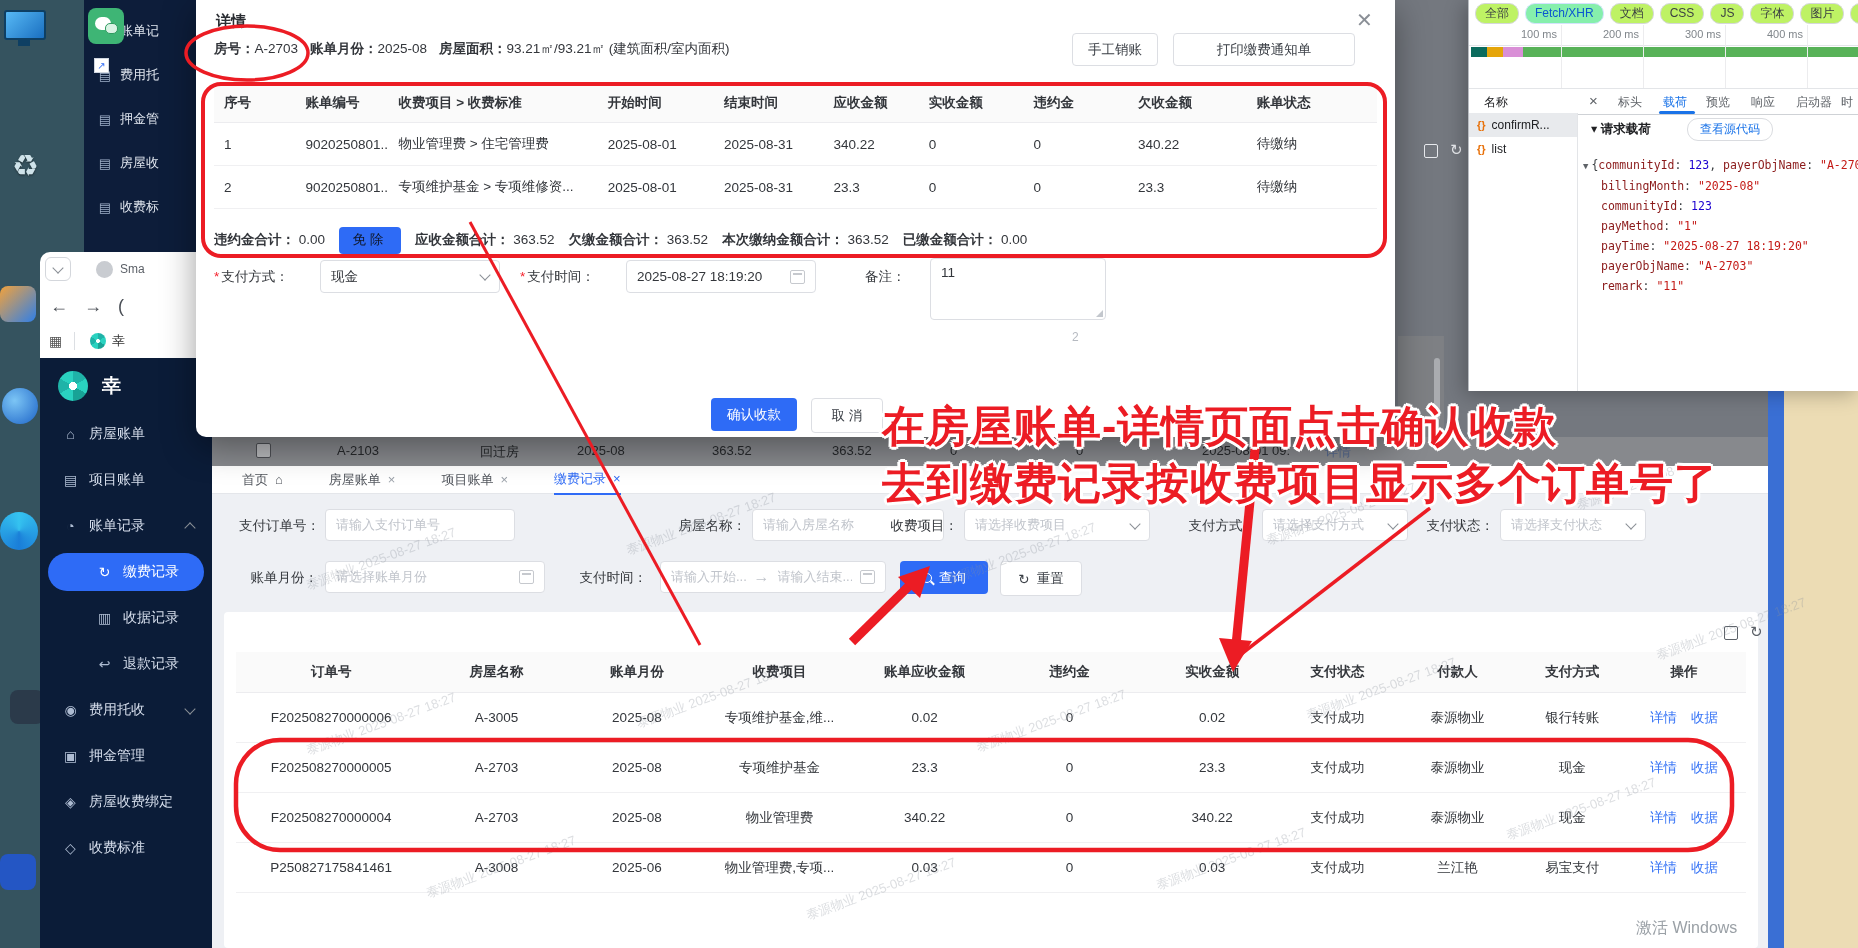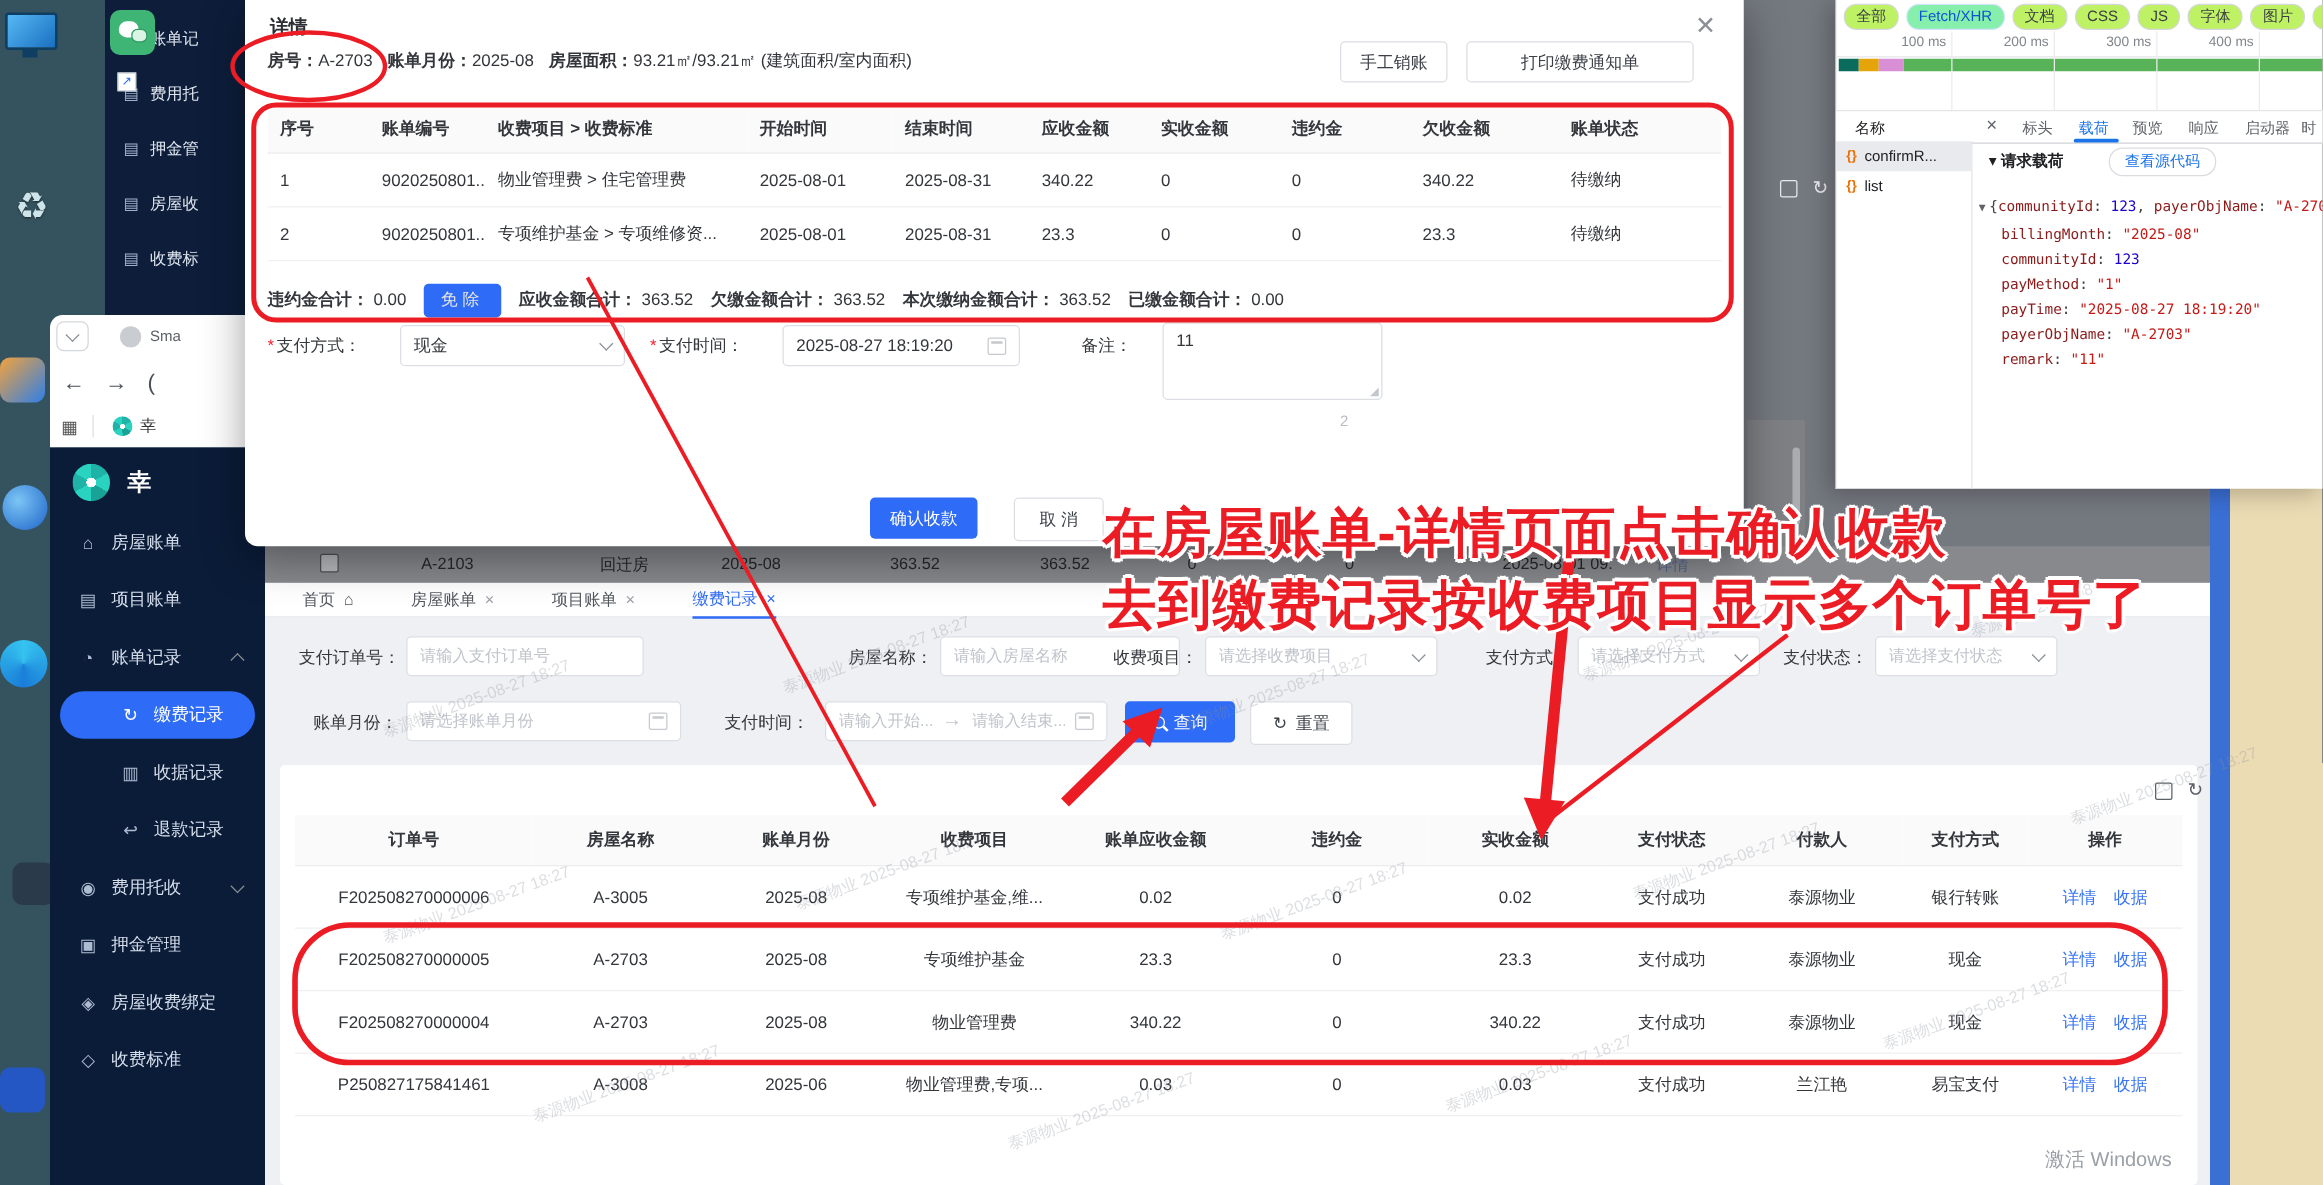--- a/index.html
+++ b/index.html
@@ -90,29 +90,29 @@
   #modal-title{position:absolute;left:20px;top:12px;font-size:15px;font-weight:bold;color:#2b2e33;}
   #modal-close{position:absolute;left:1160px;top:8px;font-size:20px;color:#8a8f96;cursor:pointer;}
   #modal-info{position:absolute;left:18px;top:40px;display:flex;gap:12px;align-items:center;font-size:13.5px;}
   #modal-info b{font-weight:bold;}
   .m-btn{position:absolute;top:33px;height:31px;border:1px solid #dcdee3;border-radius:4px;background:#fff;font-size:13.5px;color:#3c4047;display:flex;align-items:center;justify-content:center;cursor:pointer;}
   #modal-table{position:absolute;left:18px;top:84px;width:1163px;border-collapse:collapse;table-layout:fixed;}
   #modal-table th{background:#fafafa;font-weight:bold;height:38px;border-bottom:1px solid #ececef;text-align:left;padding:0 10px;white-space:nowrap;overflow:hidden;}
   #modal-table td{height:42px;border-bottom:1px solid #f0f0f2;text-align:left;padding:0 10px;white-space:nowrap;overflow:hidden;}
   #totals{position:absolute;left:18px;top:226px;display:flex;align-items:center;gap:14px;height:28px;}
   #totals .tv{font-weight:normal;}
-  #btn-waive{background:#2e6bf6;color:#e5e5e5;border-radius:4px;height:27px;width:62px;display:flex;align-items:center;justify-content:center;cursor:pointer;letter-spacing:4px;}
+  #btn-waive{background:#2e6bf6;color:#0f172a;border-radius:4px;height:27px;width:62px;display:flex;align-items:center;justify-content:center;cursor:pointer;letter-spacing:4px;}
   #pay-form{position:absolute;left:0px;top:258px;width:1199px;height:70px;}
   .req{color:#f5222d;margin-right:2px;}
   .form-label{position:absolute;top:10px;font-size:13.5px;color:#35383d;}
   .form-box{position:absolute;top:2px;height:33px;background:#fff;border:1px solid #dcdee3;border-radius:4px;box-sizing:border-box;display:flex;align-items:center;padding:0 10px;gap:8px;}
   #remark-box{position:absolute;left:734px;top:0px;width:176px;height:62px;border:1px solid #dcdee3;border-radius:4px;box-sizing:border-box;padding:6px 10px;font-size:13.5px;background:#fff;}
   #remark-box::after{content:"";position:absolute;right:2px;bottom:2px;width:0;height:0;border-left:7px solid transparent;border-bottom:7px solid #c3c7cd;}
   #remark-count{position:absolute;left:876px;top:330px;font-size:12px;color:#b6bac1;}
-  #btn-confirm{position:absolute;left:500px;top:398px;width:86px;height:33px;background:#2e6bf6;border-radius:4px;color:#fff;display:flex;align-items:center;justify-content:center;cursor:pointer;}
+  #btn-confirm{position:absolute;left:515px;top:398px;width:86px;height:33px;background:#2e6bf6;border-radius:4px;color:#fff;display:flex;align-items:center;justify-content:center;cursor:pointer;}
   #btn-cancel{position:absolute;left:615px;top:398px;width:70px;height:33px;background:#fff;border:1px solid #dcdee3;border-radius:4px;color:#3c4047;display:flex;align-items:center;justify-content:center;cursor:pointer;}
   
   #devtools{left:1468px;top:0;width:390px;height:391px;background:#fff;z-index:12;border-left:1px solid #b9bdc2;box-shadow:-4px 4px 18px rgba(0,0,0,.25);font-size:12px;color:#3c4043;}
   #dt-chips{position:absolute;left:6px;top:3px;display:flex;gap:6px;}
   .chip{height:19px;line-height:19px;padding:0 9px;border:1px solid #d5d7db;border-radius:10px;background:#bef264;color:#3c4043;font-size:12px;white-space:nowrap;cursor:pointer;}
   .chip.active{background:#86efac;border-color:#d3e3fd;color:#0b57d0;}
   #dt-ruler{position:absolute;left:0;top:25px;width:390px;height:20px;border-bottom:1px solid #e3e5e8;}
   .rl{position:absolute;top:3px;font-size:11px;color:#80868b;}
   .gridline{position:absolute;top:25px;width:1px;height:63px;background:#ececee;}
   #dt-band{position:absolute;left:0;top:47px;width:390px;height:10px;}

